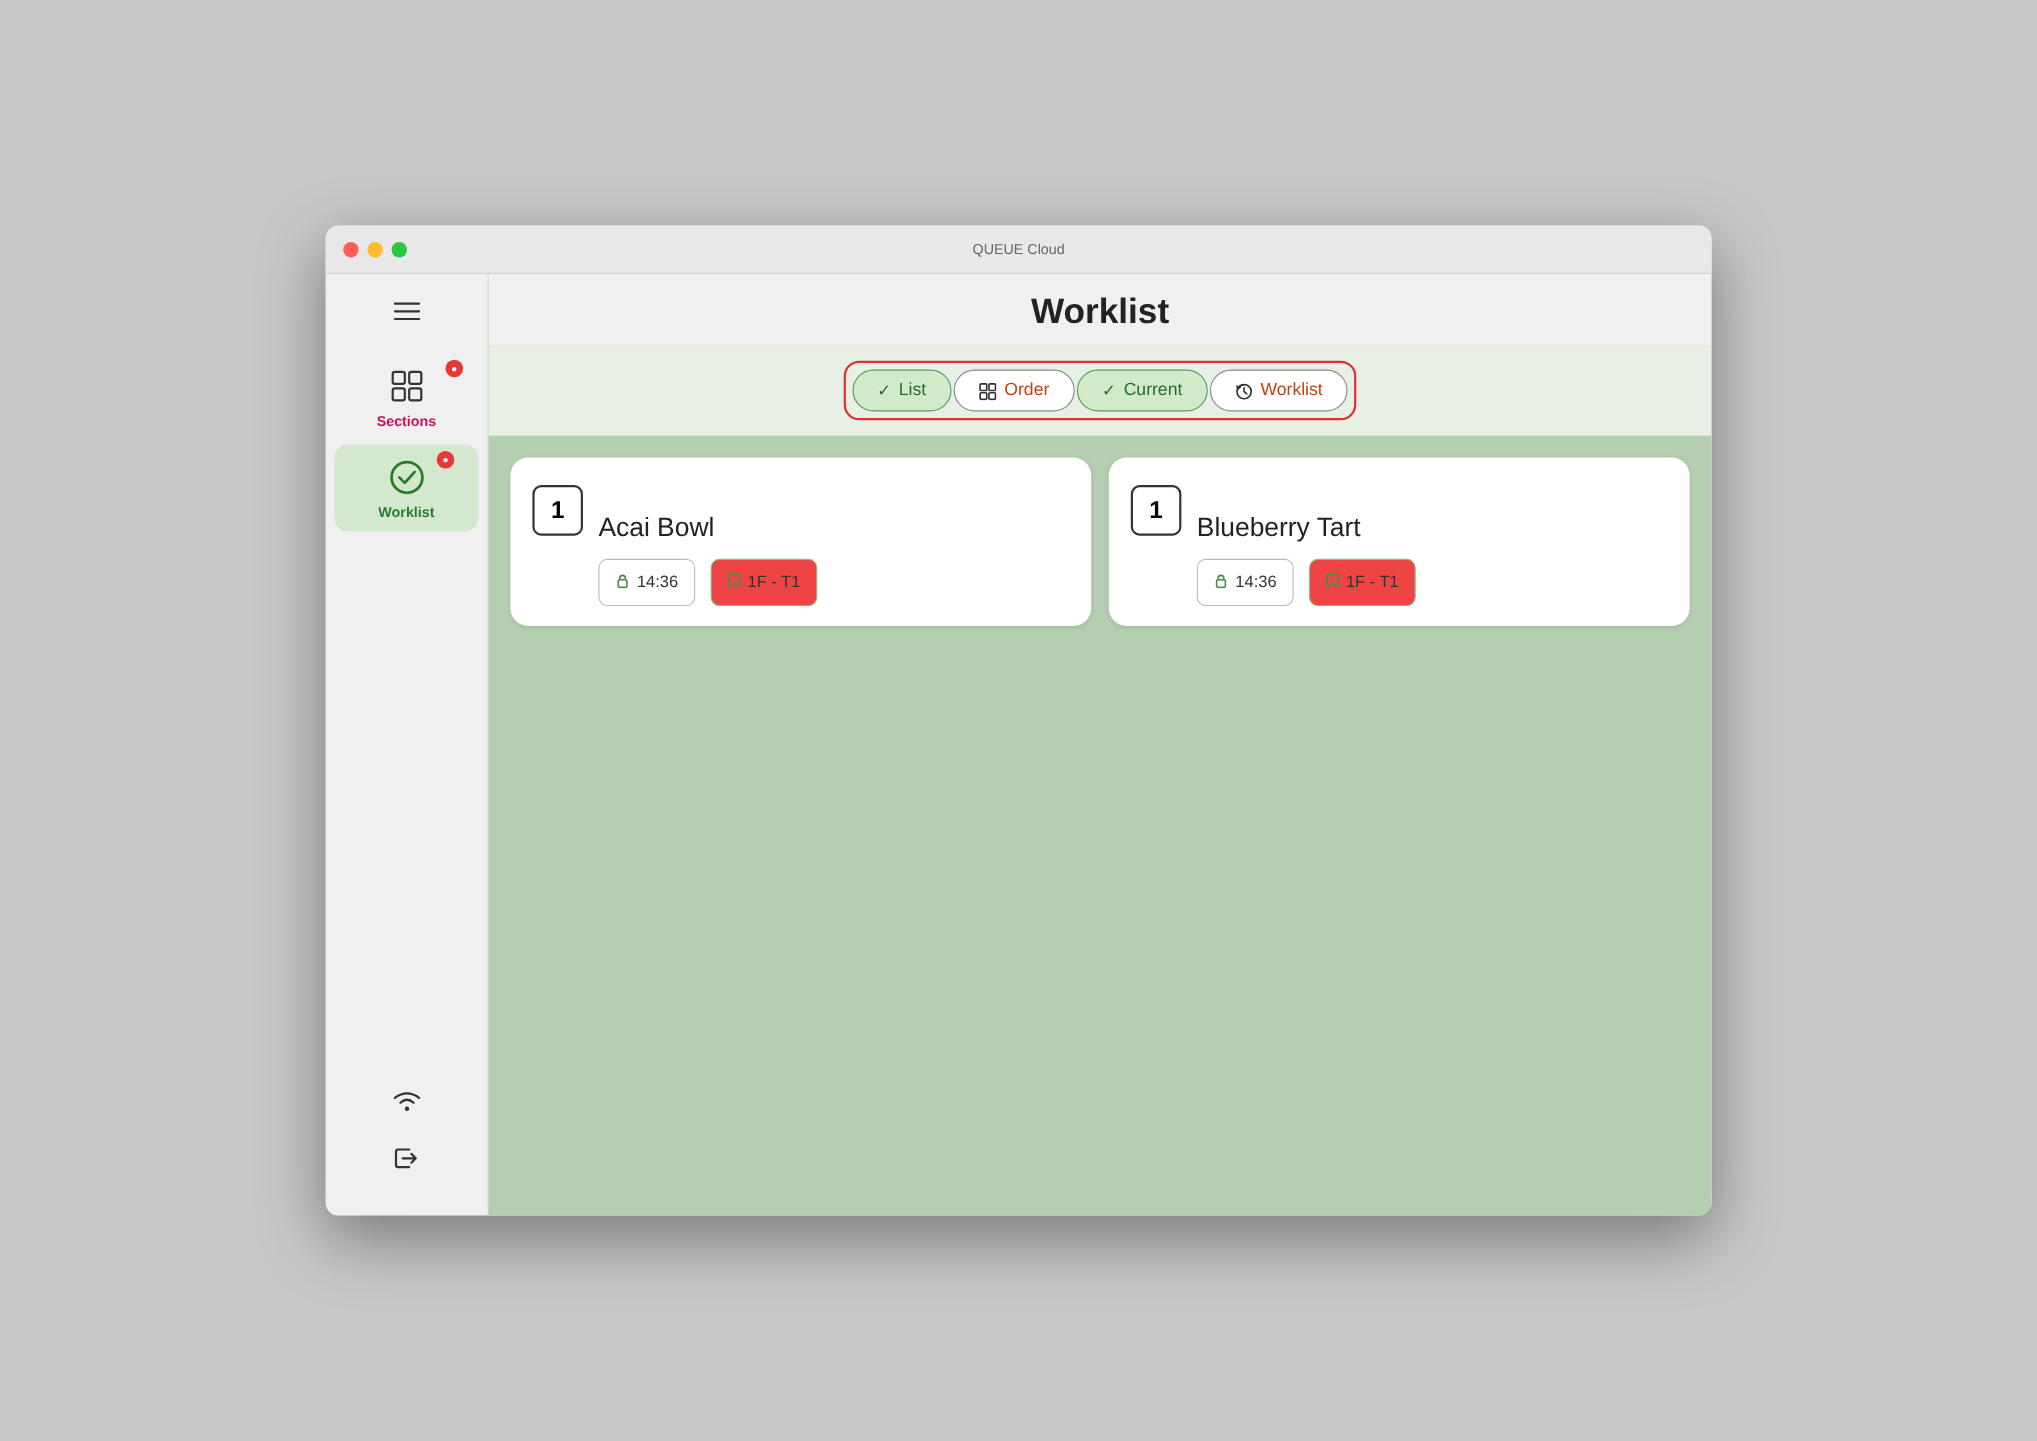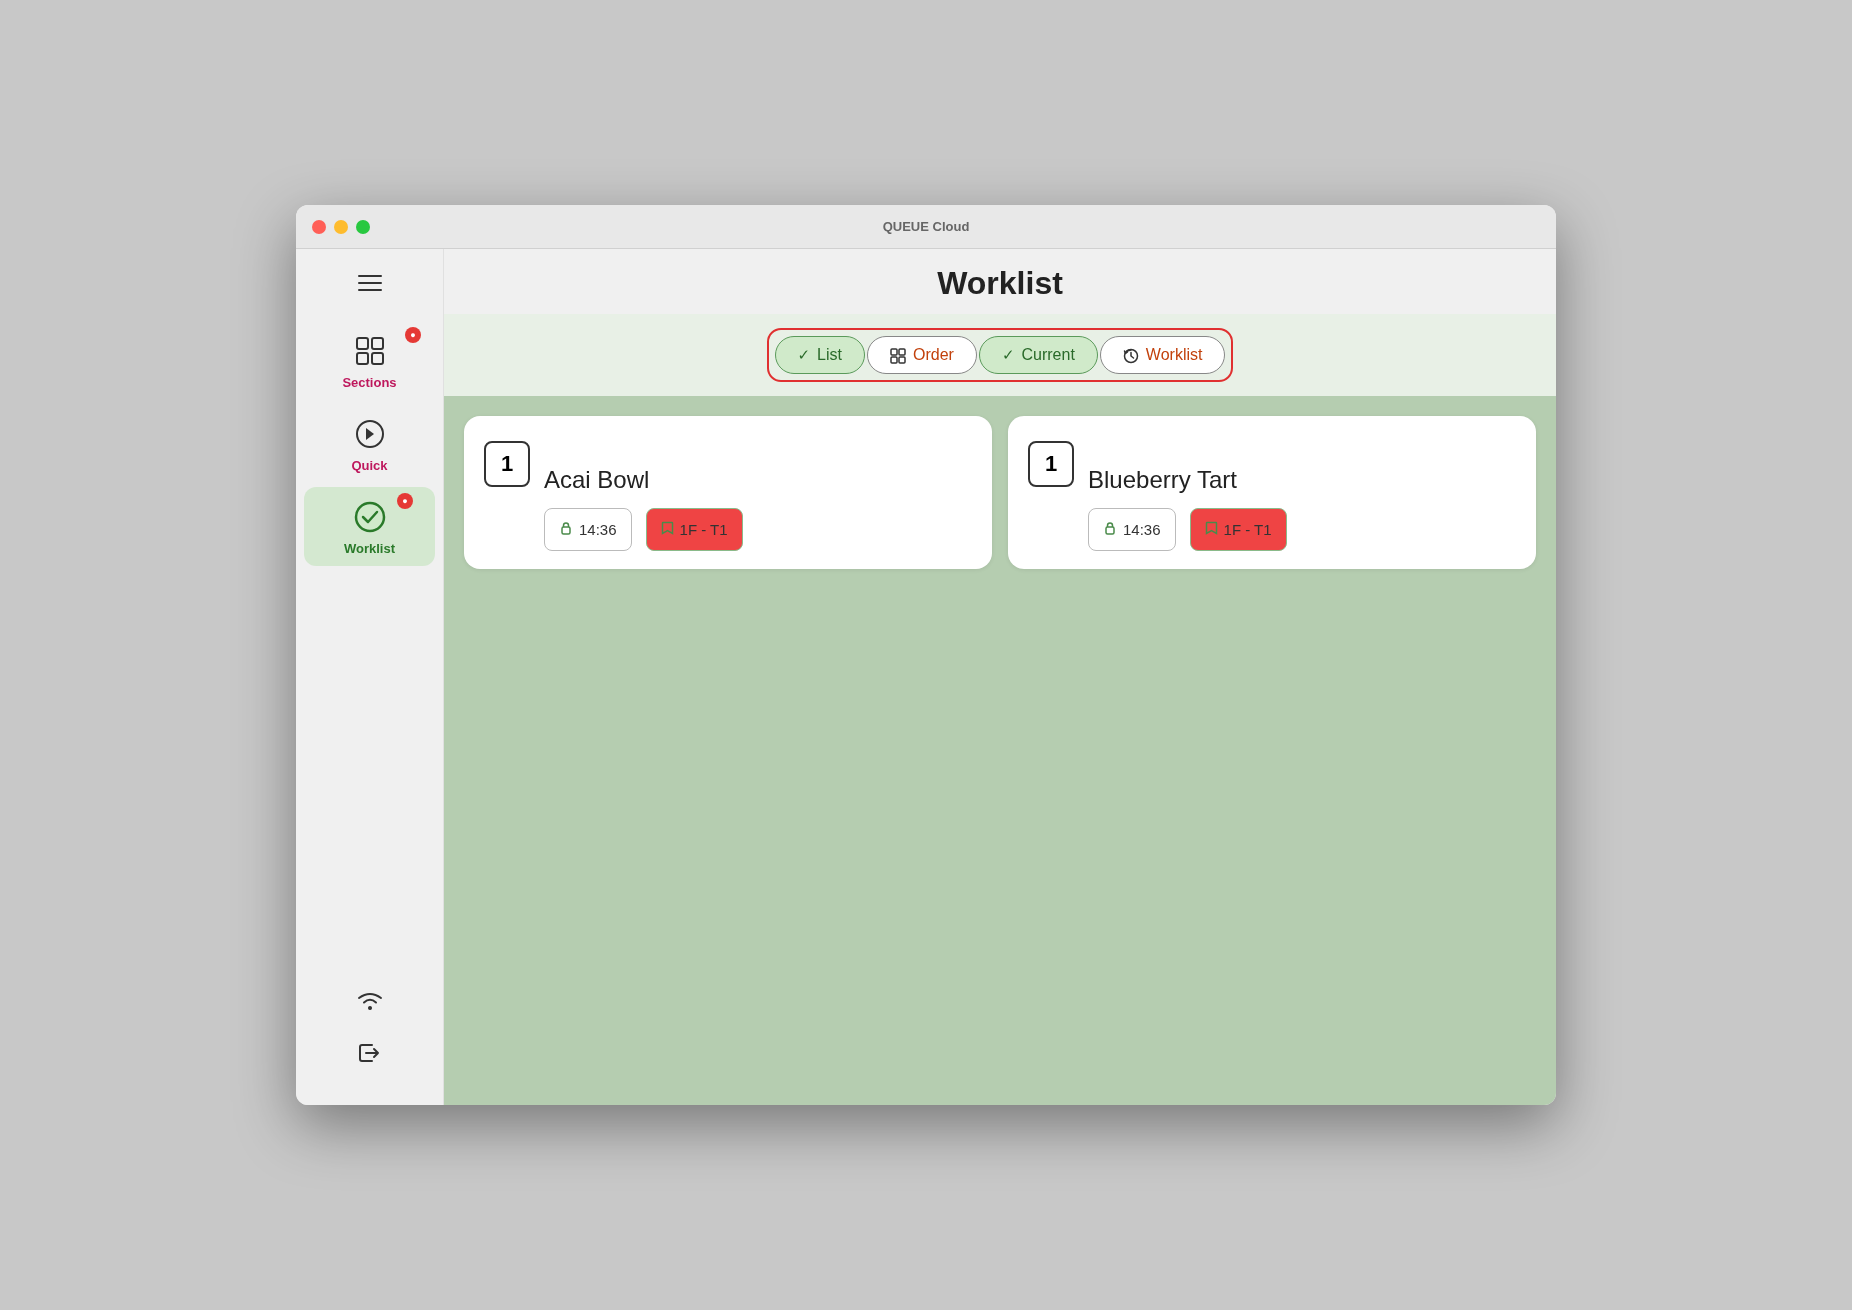--- a/index.html
+++ b/index.html
@@ -41,21 +41,21 @@
       width: 14px;
       height: 14px;
       border-radius: 50%;
     }
     .tl-red { background: #ff5f57; }
     .tl-yellow { background: #febc2e; }
     .tl-green { background: #28c840; }
     .title-bar-text {
       font-size: 13px;
       color: #666;
-      font-weight: 700;
+      font-weight: 400;
     }
     .app-body {
       display: flex;
       flex: 1;
       overflow: hidden;
     }
     .sidebar {
       width: 148px;
       background: #f0f0f0;
       display: flex;
@@ -304,29 +304,20 @@
             <svg width="32" height="32" viewBox="0 0 32 32" fill="none">
               <rect x="3" y="3" width="11" height="11" rx="2" stroke="#333" stroke-width="2" fill="none"></rect>
               <rect x="18" y="3" width="11" height="11" rx="2" stroke="#333" stroke-width="2" fill="none"></rect>
               <rect x="3" y="18" width="11" height="11" rx="2" stroke="#333" stroke-width="2" fill="none"></rect>
               <rect x="18" y="18" width="11" height="11" rx="2" stroke="#333" stroke-width="2" fill="none"></rect>
             </svg>
           </div>
           <span class="nav-label">Sections</span>
         </div>
 
-        <div class="nav-item">
-          <div class="nav-icon">
-            <svg width="32" height="32" viewBox="0 0 32 32" fill="none">
-              <circle cx="16" cy="16" r="13" stroke="#333" stroke-width="2" fill="none"></circle>
-              <path d="M12 10 L20 16 L12 22 Z" fill="#333"></path>
-            </svg>
-          </div>
-          <span class="nav-label">Quick</span>
-        </div>
 
         <div class="nav-item active">
           <div class="badge">●</div>
           <div class="nav-icon">
             <svg width="34" height="34" viewBox="0 0 34 34" fill="none">
               <circle cx="17" cy="17" r="14" stroke="#2a7a2a" stroke-width="2.5" fill="#d0eaca"></circle>
               <path d="M10 17 L15 22 L24 12" stroke="#2a7a2a" stroke-width="2.5" stroke-linecap="round" stroke-linejoin="round"></path>
             </svg>
           </div>
           <span class="nav-label">Worklist</span>

